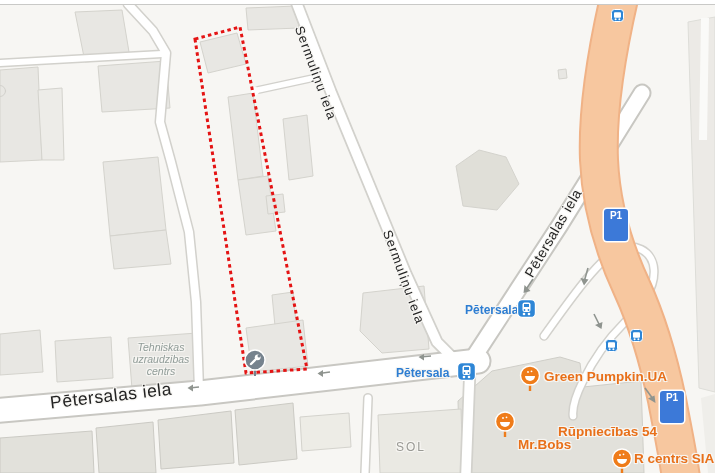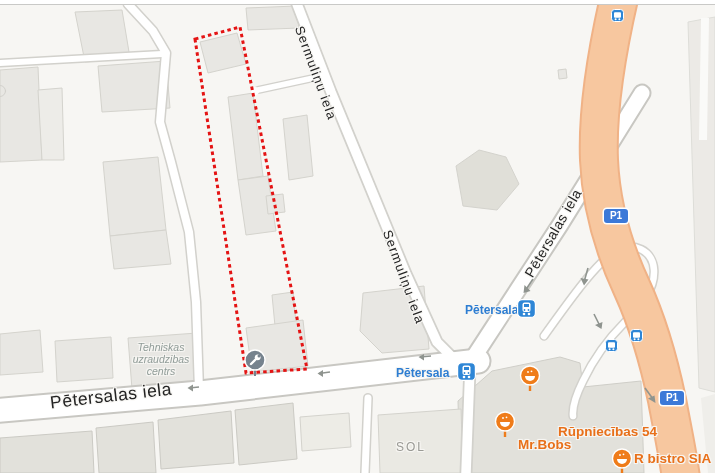--- a/index.html
+++ b/index.html
@@ -15,21 +15,21 @@
   .lbl{position:absolute;white-space:nowrap;z-index:20;
     text-shadow:-1px -1px 0 #f7f6f3,1px -1px 0 #f7f6f3,-1px 1px 0 #f7f6f3,1px 1px 0 #f7f6f3,0 0 3px #f7f6f3;}
   .street{color:#232323;}
   .rot{transform-origin:center center;}
   .area-lbl{color:#909c98;text-align:center;line-height:12px;font-size:10.5px;}
   .sol{color:#9a9a95;font-size:12px;letter-spacing:2px;}
   .transit-name{color:#2d7dd2;font-size:12px;font-weight:600;text-align:left;}
   .poi{font-weight:bold;font-size:13.5px;color:#e8701a;}
   .poi-dark{font-weight:bold;font-size:13.5px;color:#51606b;}
   .p1badge{
-    position:absolute;width:24px;height:14px;background:#3c79d8;border-radius:3px;
+    position:absolute;width:24px;height:32px;background:#3c79d8;border-radius:3px;
     color:#ffffff;font-size:10px;font-weight:bold;text-align:center;line-height:14px;
     box-shadow:0 0 0 1.5px #ffffff;z-index:21;
   }
   .icon{position:absolute;z-index:22;}
 </style>
 </head>
 <body>
 
 <div class="screen">
 
@@ -200,20 +200,21 @@
 
   <div class="icon" style="left:519px;top:365px;">
     <svg width="22" height="28" viewBox="0 0 22 28">
       <line x1="11" y1="20" x2="11" y2="26" stroke="#ef7c1a" stroke-width="2.4"></line>
       <circle cx="11" cy="10.5" r="9.5" fill="#ef7c1a" stroke="#ffffff" stroke-width="1.4"></circle>
       <path d="M6,11 A5,5 0 0 0 16,11 Z" fill="#ffffff"></path>
       <circle cx="9" cy="7" r="0.9" fill="#ffffff"></circle>
         <circle cx="12.5" cy="6.3" r="0.9" fill="#ffffff"></circle>
     </svg>
   </div>
+  <div class="lbl poi" style="left:544px;top:369px;">Green Pumpkin.UA</div>
 
   <div class="icon" style="left:494px;top:411px;">
     <svg width="22" height="28" viewBox="0 0 22 28">
       <line x1="11" y1="20" x2="11" y2="26" stroke="#ef7c1a" stroke-width="2.4"></line>
       <circle cx="11" cy="10.5" r="9.5" fill="#ef7c1a" stroke="#ffffff" stroke-width="1.4"></circle>
       <path d="M6,11 A5,5 0 0 0 16,11 Z" fill="#ffffff"></path>
       <circle cx="9" cy="7" r="0.9" fill="#ffffff"></circle>
         <circle cx="12.5" cy="6.3" r="0.9" fill="#ffffff"></circle>
     </svg>
   </div>
@@ -222,16 +223,16 @@
 
   <div class="icon" style="left:611px;top:448px;">
     <svg width="22" height="28" viewBox="0 0 22 28">
       <line x1="11" y1="20" x2="11" y2="26" stroke="#ef7c1a" stroke-width="2.4"></line>
       <circle cx="11" cy="10.5" r="9.5" fill="#ef7c1a" stroke="#ffffff" stroke-width="1.4"></circle>
       <path d="M6,11 A5,5 0 0 0 16,11 Z" fill="#ffffff"></path>
       <circle cx="9" cy="7" r="0.9" fill="#ffffff"></circle>
         <circle cx="12.5" cy="6.3" r="0.9" fill="#ffffff"></circle>
     </svg>
   </div>
-  <div class="lbl poi" style="left:634px;top:451px;">R bistro SIA</div>
+  <div class="lbl poi" style="left:634px;top:451px;">R centrs SIA</div>
 
   <div class="topstrip"></div>
 </div>
 
 </body></html>

